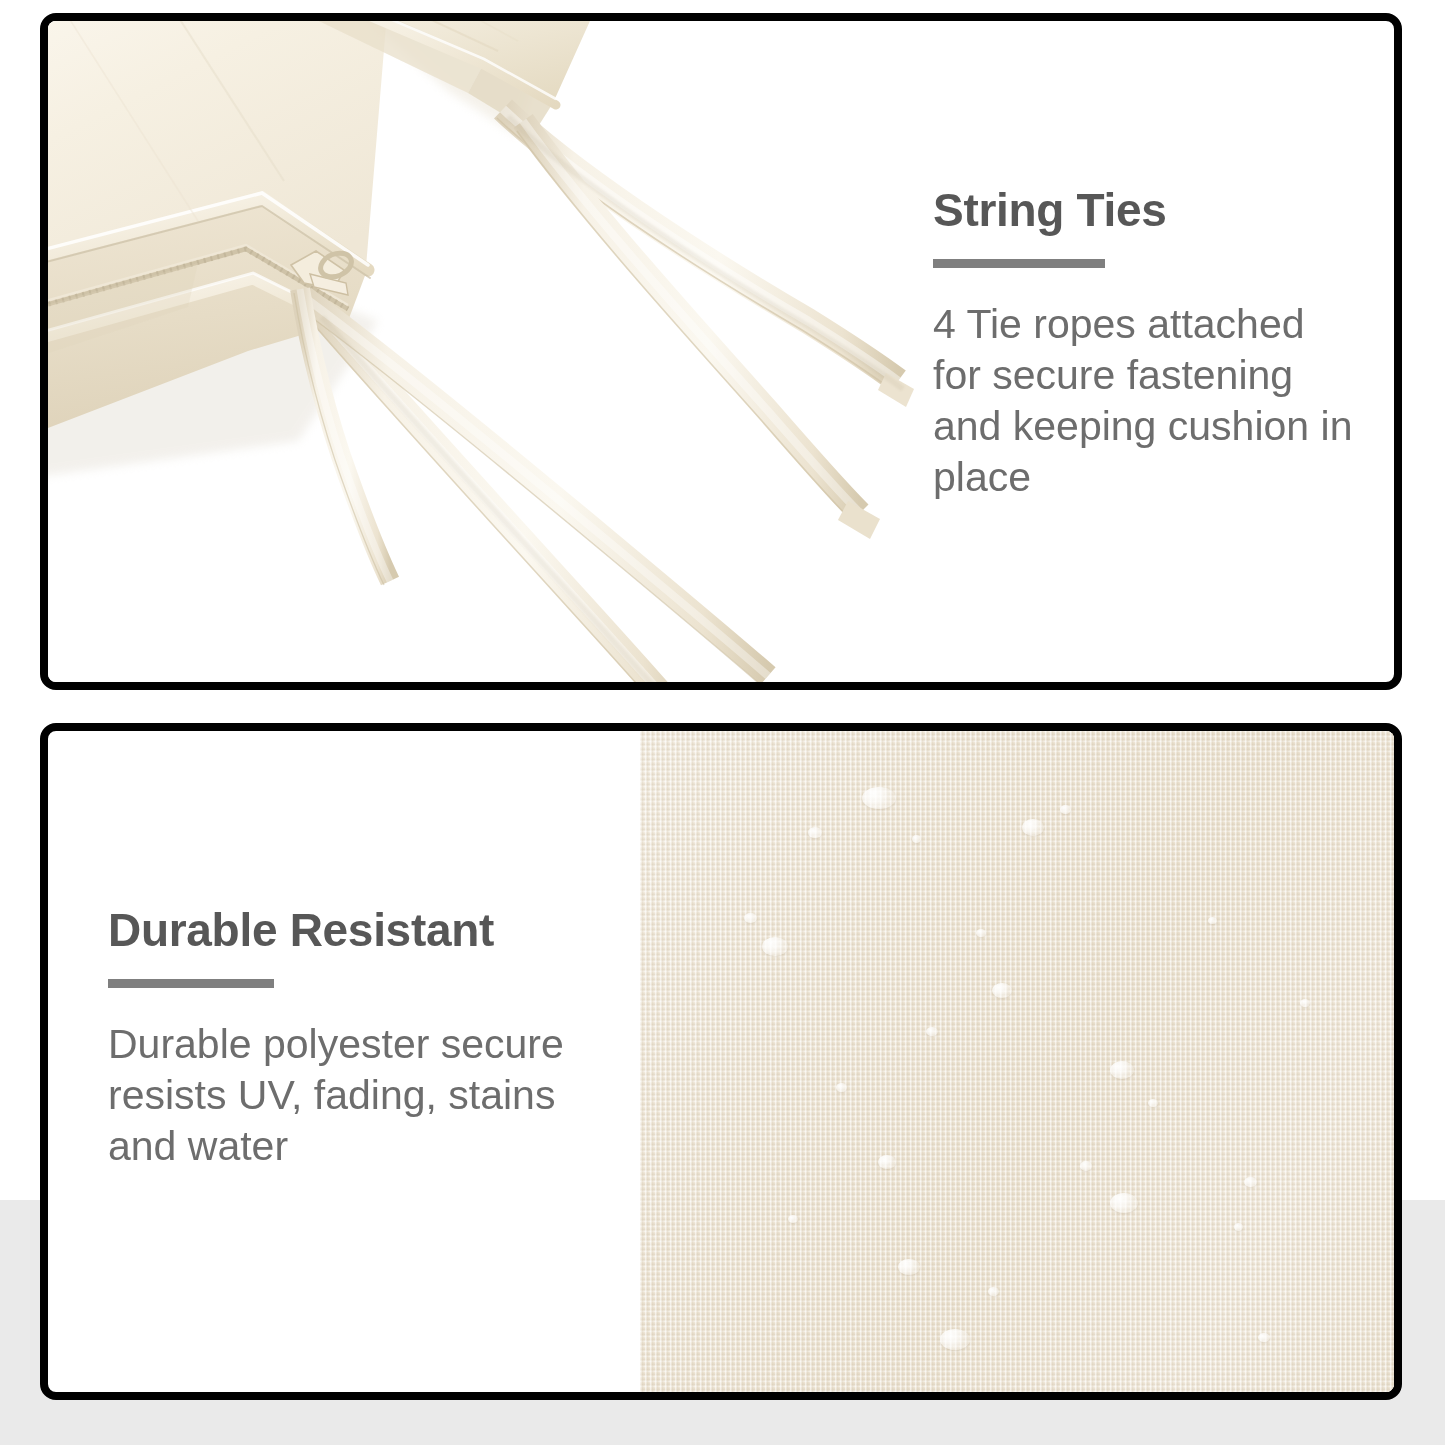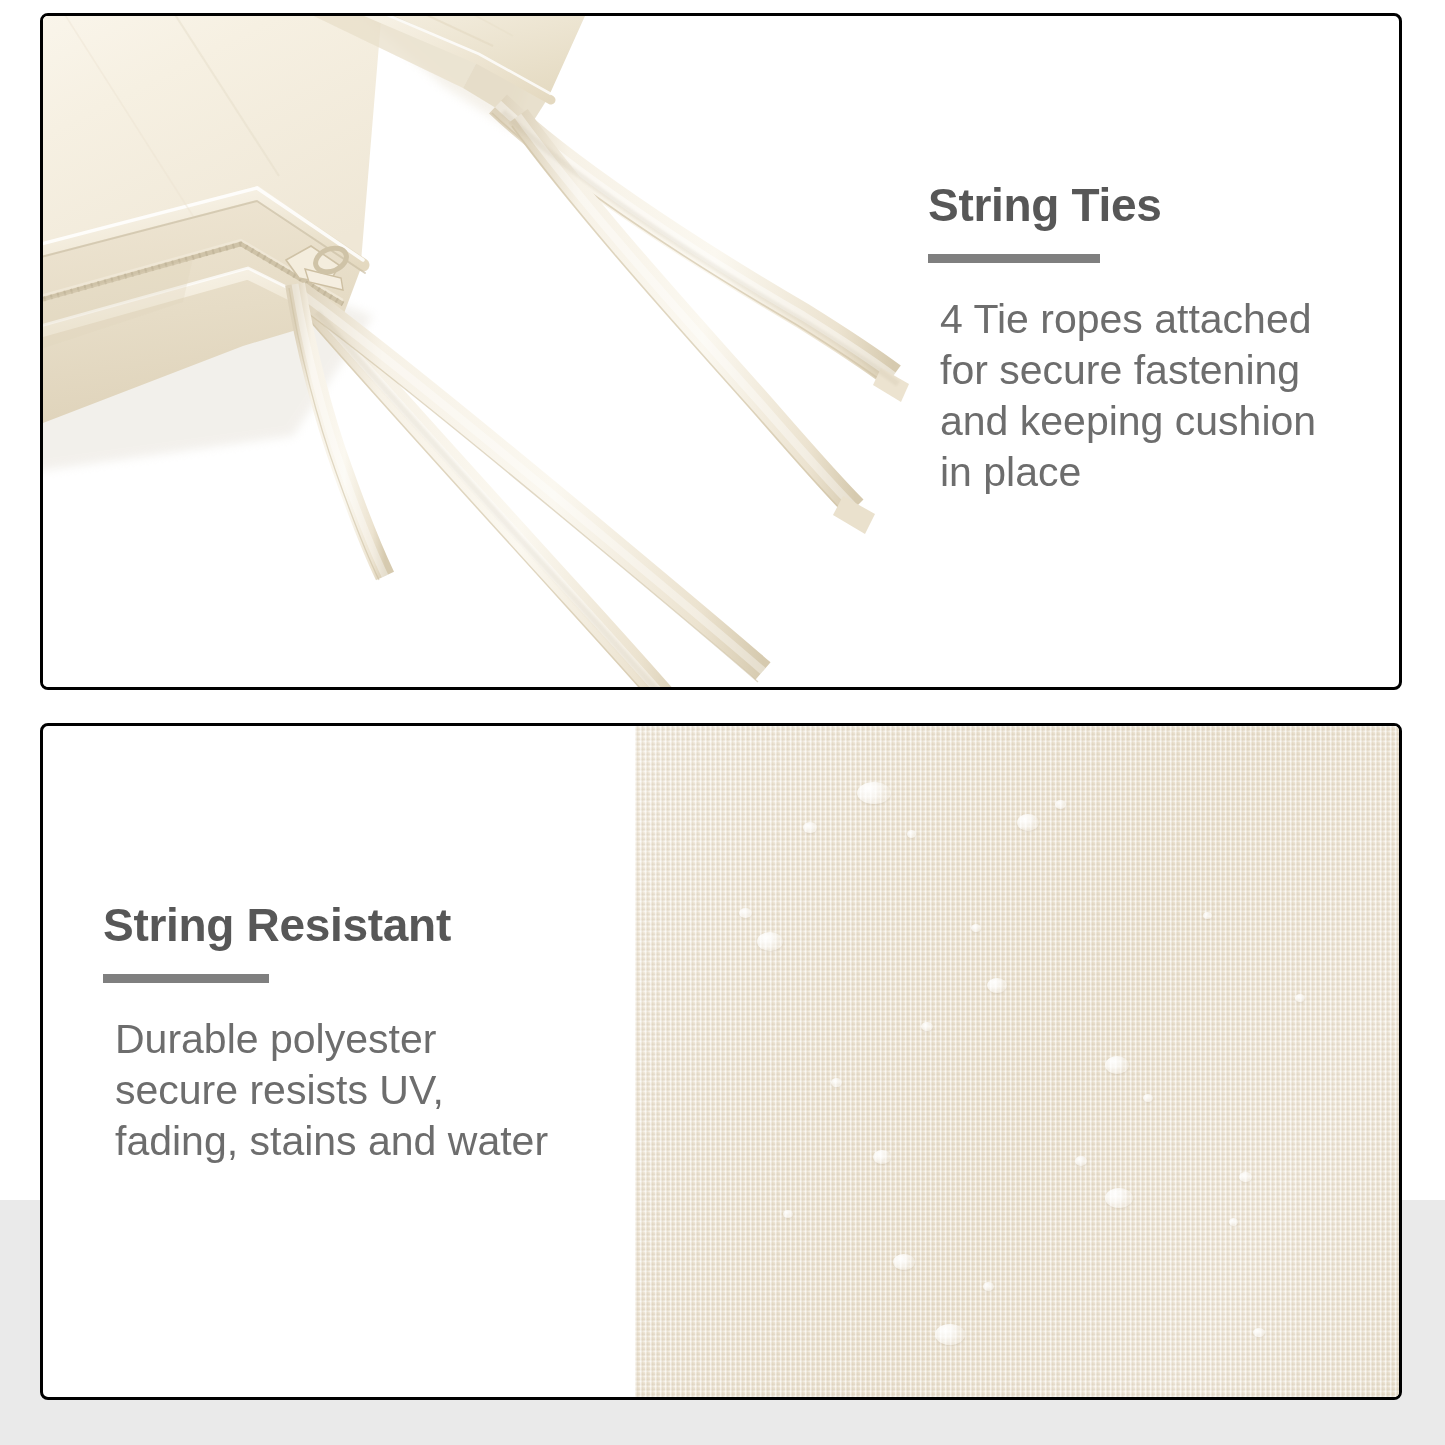--- a/index.html
+++ b/index.html
@@ -28,22 +28,22 @@
     top: 1200px;
     width: 1445px;
     height: 245px;
     background: #eaeaea;
   }
 
   
   .panel {
     position: absolute;
     background: #ffffff;
-    border: 3px solid #000000;
-    border-radius: 8px;
+    border: 8px solid #000000;
+    border-radius: 16px;
     box-sizing: border-box;
     overflow: hidden;
   }
   #panel-string-ties {
     left: 40px;
     top: 13px;
     width: 1362px;
     height: 677px;
   }
   #panel-weather-resistant {
@@ -78,21 +78,21 @@
     white-space: nowrap;
   }
   .accent-rule {
     margin-top: 25px;
     height: 9px;
     background: #7f7f7f;
   }
   #text-string-ties .accent-rule { width: 172px; }
   #text-weather-resistant .accent-rule { width: 166px; }
   .feature-body {
-    margin: 12px;
+    margin: 0;
     margin-top: 31px;
     font-size: 41px;
     line-height: 51px;
     color: #6d6d6d;
     font-weight: normal;
   }
 
   
   #photo-string-ties {
     position: absolute;
@@ -309,19 +309,19 @@
       <div class="droplet" style="left:258px;top:528px;width:22px;height:16px;"></div>
       <div class="droplet tiny" style="left:348px;top:556px;width:11px;height:9px;"></div>
       <div class="droplet" style="left:300px;top:598px;width:30px;height:21px;"></div>
       <div class="droplet tiny" style="left:660px;top:268px;width:10px;height:8px;"></div>
       <div class="droplet tiny" style="left:568px;top:186px;width:9px;height:7px;"></div>
       <div class="droplet tiny" style="left:618px;top:602px;width:12px;height:9px;"></div>
       <div class="droplet tiny" style="left:148px;top:484px;width:10px;height:8px;"></div>
     </div>
 
     <div class="feature-text" id="text-weather-resistant">
-      <h2 class="feature-heading">String Resistant</h2>
+      <h2 class="feature-heading">Durable Resistant</h2>
       <div class="accent-rule"></div>
       <p class="feature-body">Durable polyester secure resists UV, fading, stains and water</p>
     </div>
   </div>
 
 </div>
 
 </body></html>

